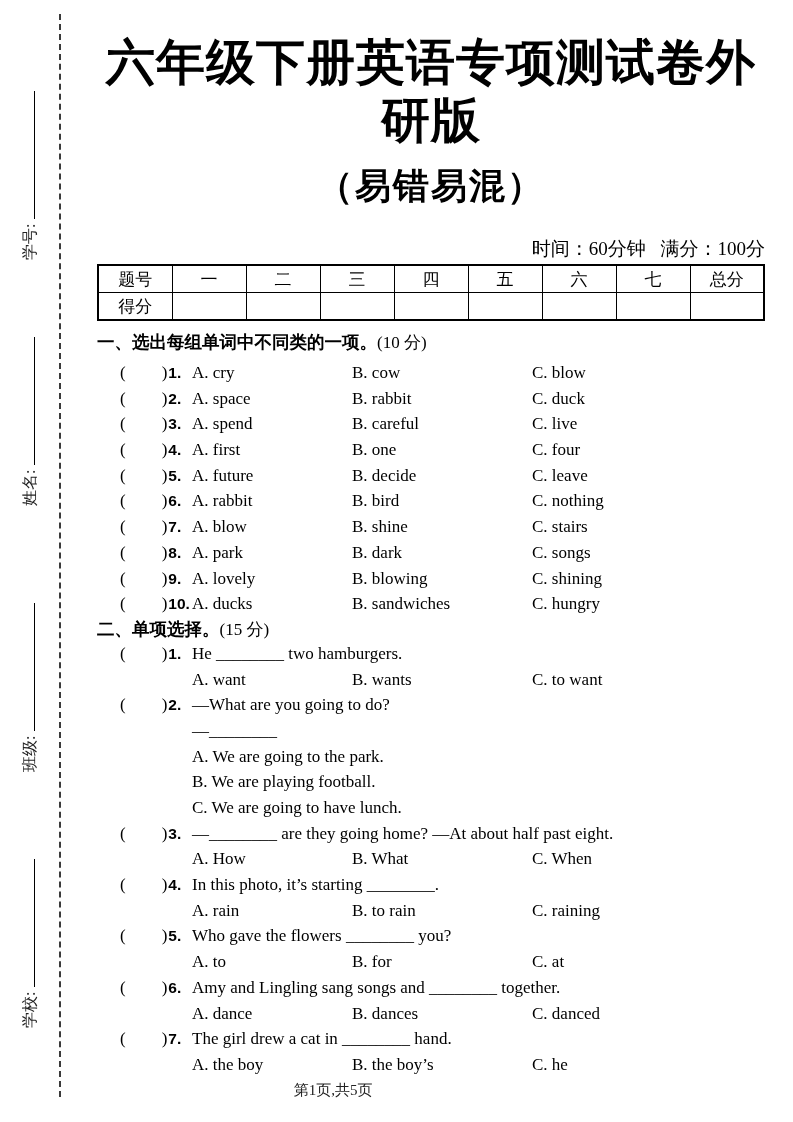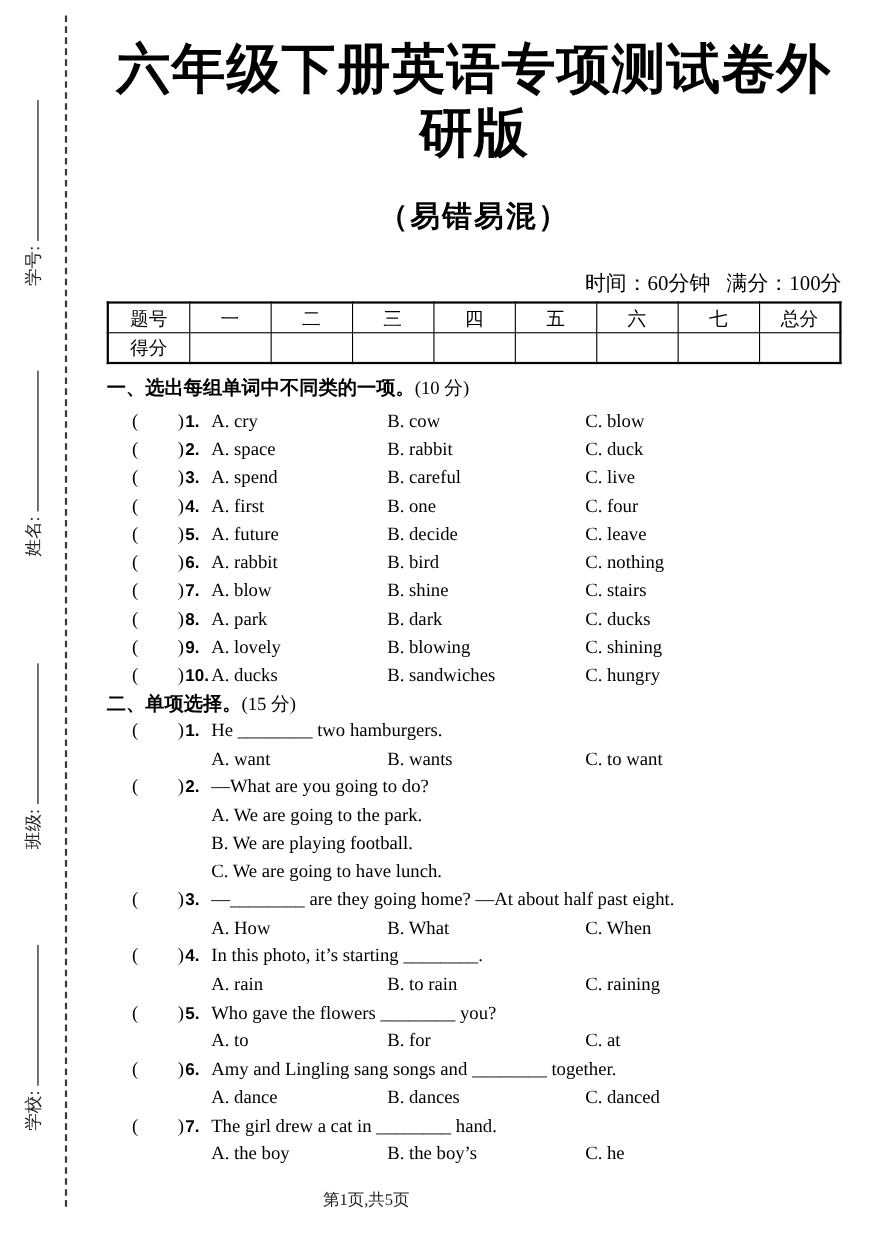--- a/index.html
+++ b/index.html
@@ -21,21 +21,21 @@
     display:inline-block;width:128px;height:14px;margin-left:5px;
     border-bottom:1.8px solid #000;
   }
   
   .main{position:absolute;left:97px;top:0;width:668px;}
   .page-title{
     margin-top:34px;text-align:center;font-size:49px;line-height:58px;
     font-weight:700;letter-spacing:1px;color:#000;
   }
   .page-subtitle{
-    margin-top:23px;text-align:center;font-size:27px;line-height:46px;
+    margin-top:13px;text-align:center;font-size:36px;line-height:46px;
     font-weight:600;color:#000;letter-spacing:2px;
   }
   .exam-meta{
     margin-top:28px;text-align:right;font-size:19px;line-height:24px;color:#000;
   }
   .exam-meta .meta-part{margin-left:10px;}
   table.score-table{
     margin-top:3px;width:100%;border-collapse:collapse;table-layout:fixed;
   }
   table.score-table td{
@@ -173,21 +173,21 @@
     <div class="q-row">
       <span class="q-head"><span>(</span><span class="br-gap"></span><span>)</span><span class="qnum">7.</span></span>
       <span class="opt">A. blow</span>
       <span class="opt">B. shine</span>
       <span class="opt">C. stairs</span>
     </div>
     <div class="q-row">
       <span class="q-head"><span>(</span><span class="br-gap"></span><span>)</span><span class="qnum">8.</span></span>
       <span class="opt">A. park</span>
       <span class="opt">B. dark</span>
-      <span class="opt">C. ducks</span>
+      <span class="opt">C. songs</span>
     </div>
     <div class="q-row">
       <span class="q-head"><span>(</span><span class="br-gap"></span><span>)</span><span class="qnum">9.</span></span>
       <span class="opt">A. lovely</span>
       <span class="opt">B. blowing</span>
       <span class="opt">C. shining</span>
     </div>
     <div class="q-row">
       <span class="q-head"><span>(</span><span class="br-gap"></span><span>)</span><span class="qnum">10.</span></span>
       <span class="opt">A. ducks</span>
@@ -212,20 +212,24 @@
       <span class="opt">B. wants</span>
       <span class="opt">C. to want</span>
     </div>
 
     <div class="q-row2">
       <span class="q-head"><span>(</span><span class="br-gap"></span><span>)</span><span class="qnum">2.</span></span>
       <span class="stem">—What are you going to do?</span>
     </div>
     <div class="q-row2">
       <span></span>
+      <span class="stem">—________</span>
+    </div>
+    <div class="q-row2">
+      <span></span>
       <span class="opt">A. We are going to the park.</span>
     </div>
     <div class="q-row2">
       <span></span>
       <span class="opt">B. We are playing football.</span>
     </div>
     <div class="q-row2">
       <span></span>
       <span class="opt">C. We are going to have lunch.</span>
     </div>

